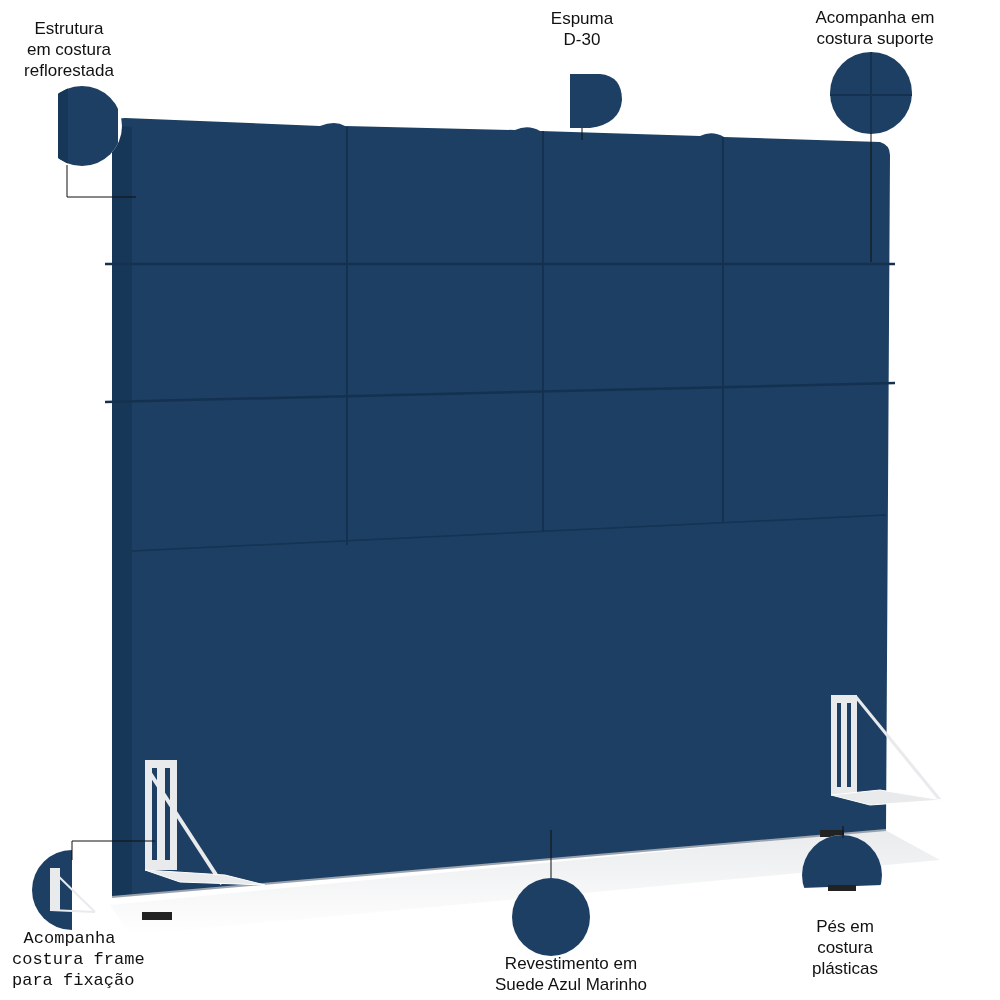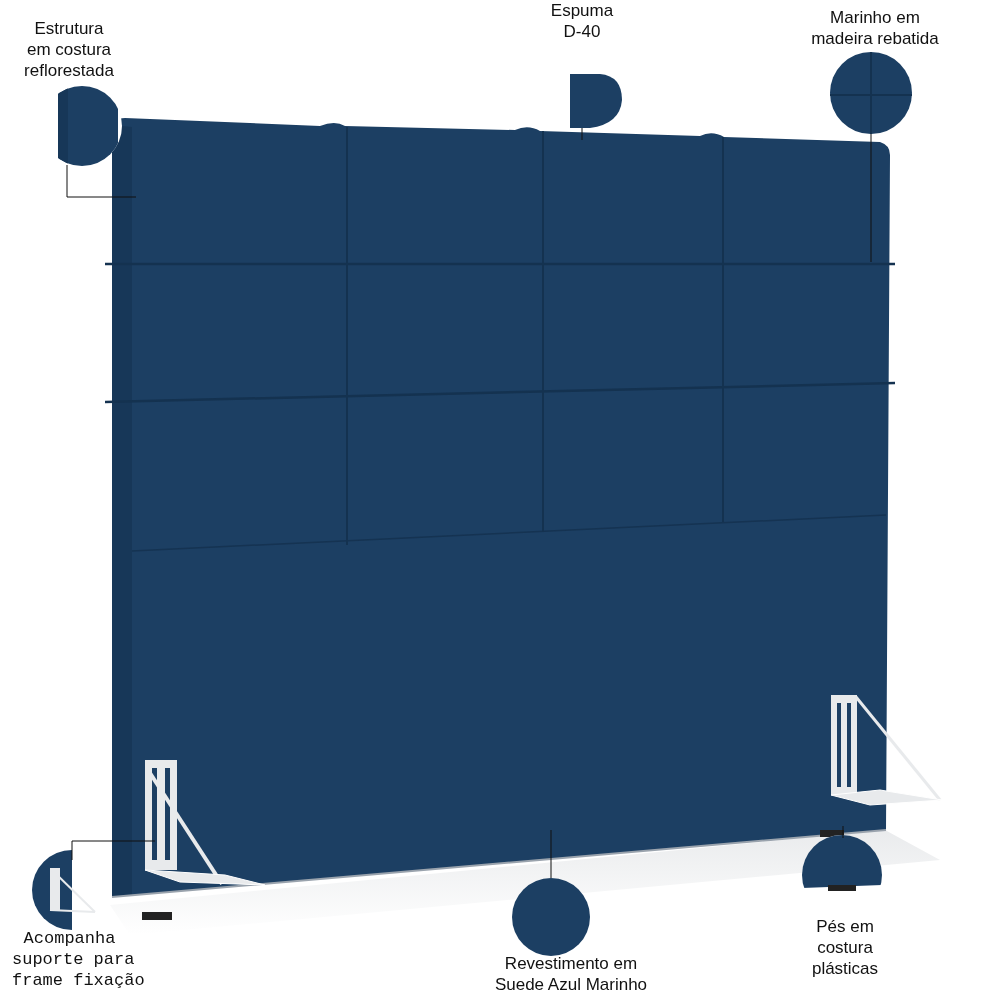--- a/index.html
+++ b/index.html
@@ -121,34 +121,34 @@
     <line x1="843" y1="826" x2="843" y2="838" stroke="#111" stroke-width="1"></line>
   </g>
 </svg>
 
 <div class="label" style="left:14px; top:18px; width:110px;">
   <span>Estrutura</span>
   <span>em costura</span>
   <span>reflorestada</span>
 </div>
 
-<div class="label" style="left:532px; top:0; width:100px;">
+<div class="label" style="left:532px; top:8px; width:100px;">
   <span>Espuma</span>
-  <span>D-40</span>
+  <span>D-30</span>
 </div>
 
 <div class="label" style="left:795px; top:7px; width:160px;">
-  <span>Marinho em</span>
-  <span>madeira rebatida</span>
+  <span>Acompanha em</span>
+  <span>costura suporte</span>
 </div>
 
 <div class="label" style="left:12px; top:928px; width:115px;font-family:Liberation Mono, monospace;">
   <span>Acompanha</span>
-  <span>suporte para</span>
-  <span>frame fixação</span>
+  <span>costura frame</span>
+  <span>para fixação</span>
 </div>
 
 <div class="label" style="left:486px; top:953px; width:170px;">
   <span>Revestimento em</span>
   <span>Suede Azul Marinho</span>
 </div>
 
 <div class="label" style="left:795px; top:916px; width:100px;">
   <span>Pés em</span>
   <span>costura</span>

